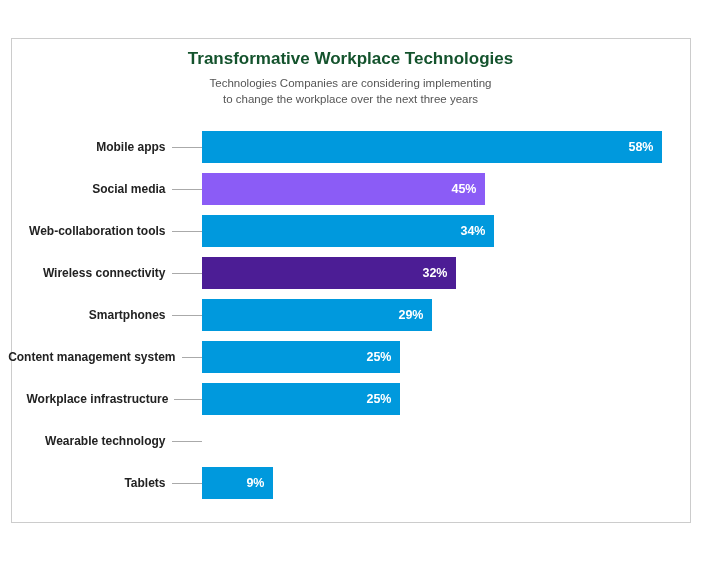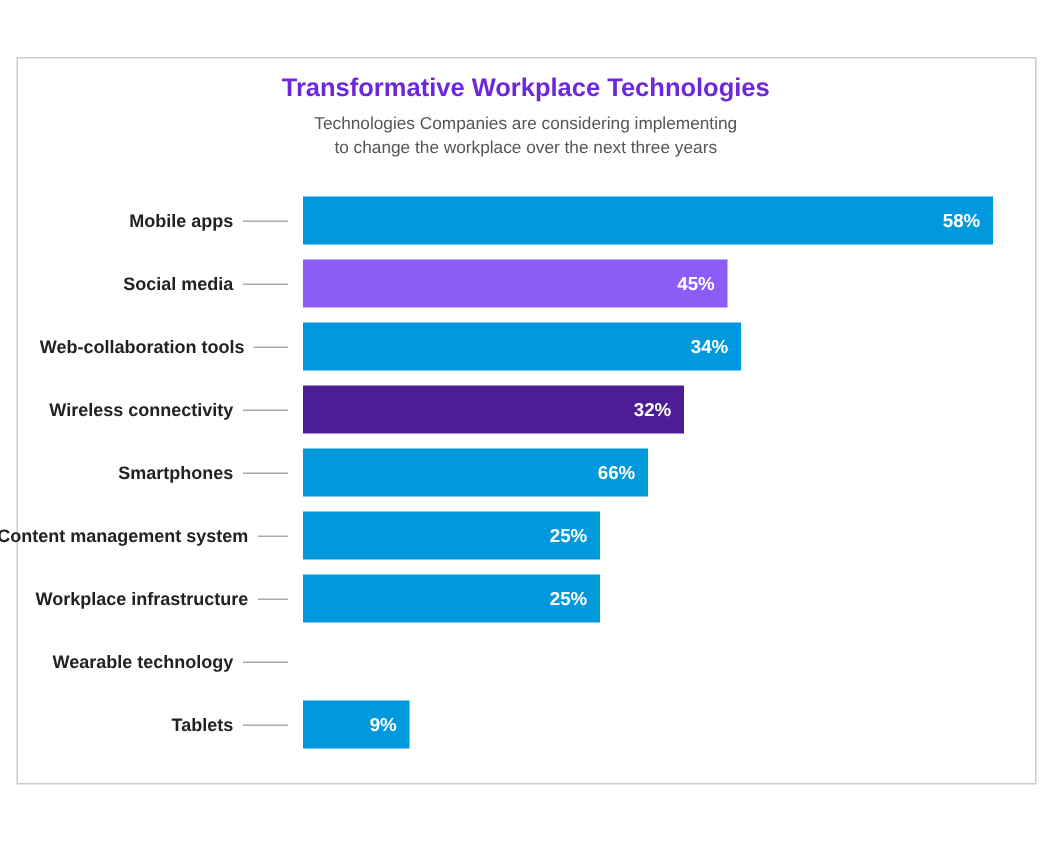--- a/index.html
+++ b/index.html
@@ -11,21 +11,21 @@
       display: flex;
       align-items: center;
       justify-content: center;
     }
     .chart-container {
       width: 680px;
       padding: 20px 10px 20px 10px;
     }
     .chart-title {
       text-align: center;
-      color: #6d28d9;
+      color: #14532d;
       font-size: 17px;
       font-weight: bold;
       margin-bottom: 6px;
     }
     .chart-subtitle {
       text-align: center;
       color: #555;
       font-size: 11.5px;
       line-height: 1.4;
       margin-bottom: 22px;
@@ -38,21 +38,20 @@
     .bar-row {
       display: flex;
       align-items: center;
       margin-bottom: 6px;
       min-height: 36px;
     }
     .label-col {
       width: 175px;
       min-width: 175px;
       text-align: right;
-      padding-right: 10px;
       display: flex;
       align-items: center;
       justify-content: flex-end;
       gap: 6px;
     }
     .label-text {
       font-size: 12px;
       font-weight: bold;
       color: #222;
       white-space: nowrap;
@@ -149,21 +148,21 @@
           </div>
         </div>
       </div>
       <div class="bar-row">
         <div class="label-col">
           <span class="label-text">Smartphones</span>
           <span class="label-line"></span>
         </div>
         <div class="bar-col">
           <div class="bar" style="width: 230px; background: rgb(0, 153, 221);">
-            <span class="bar-label">66%</span>
+            <span class="bar-label">29%</span>
           </div>
         </div>
       </div>
       <div class="bar-row">
         <div class="label-col">
           <span class="label-text">Content management system</span>
           <span class="label-line"></span>
         </div>
         <div class="bar-col">
           <div class="bar" style="width: 198px; background: rgb(0, 153, 221);">

